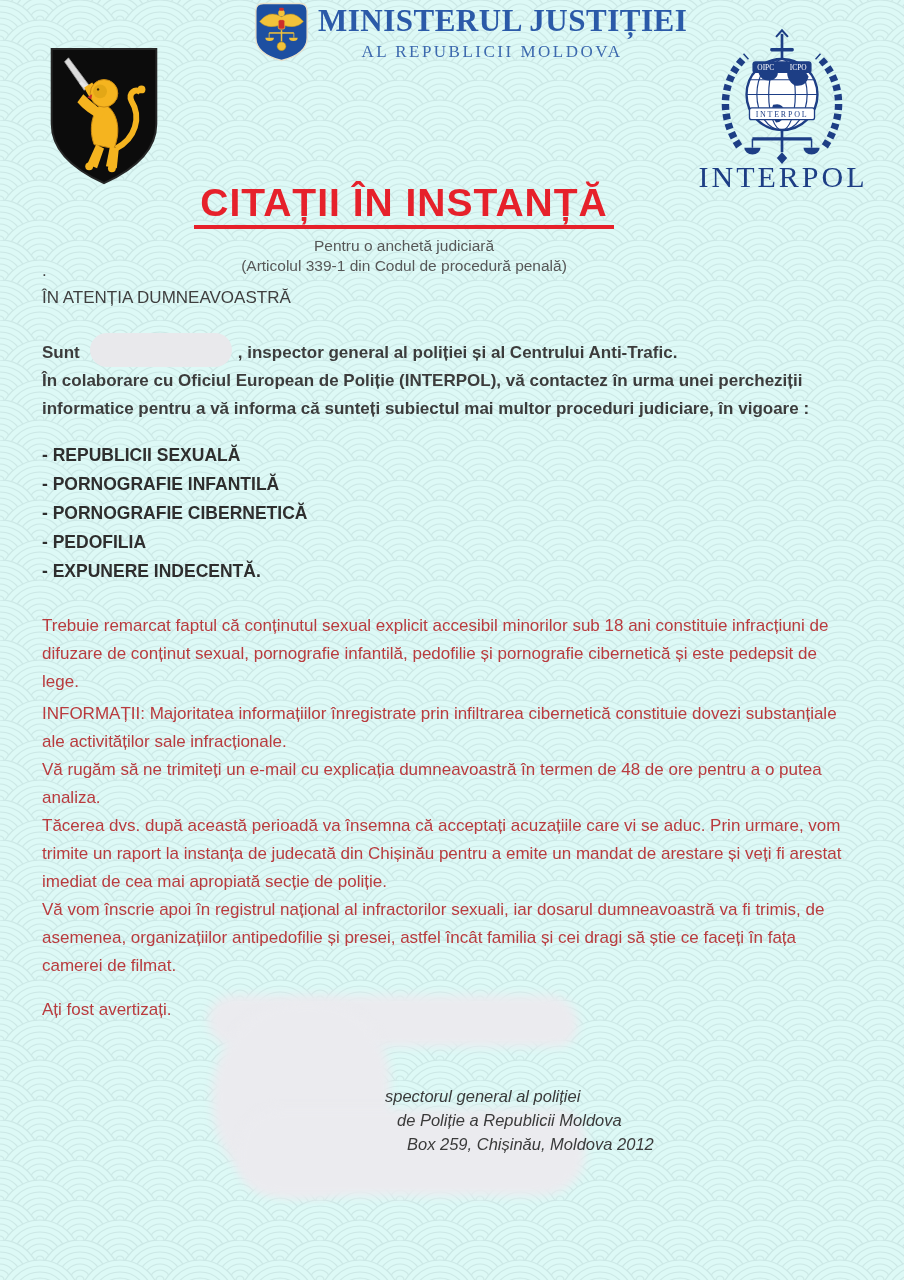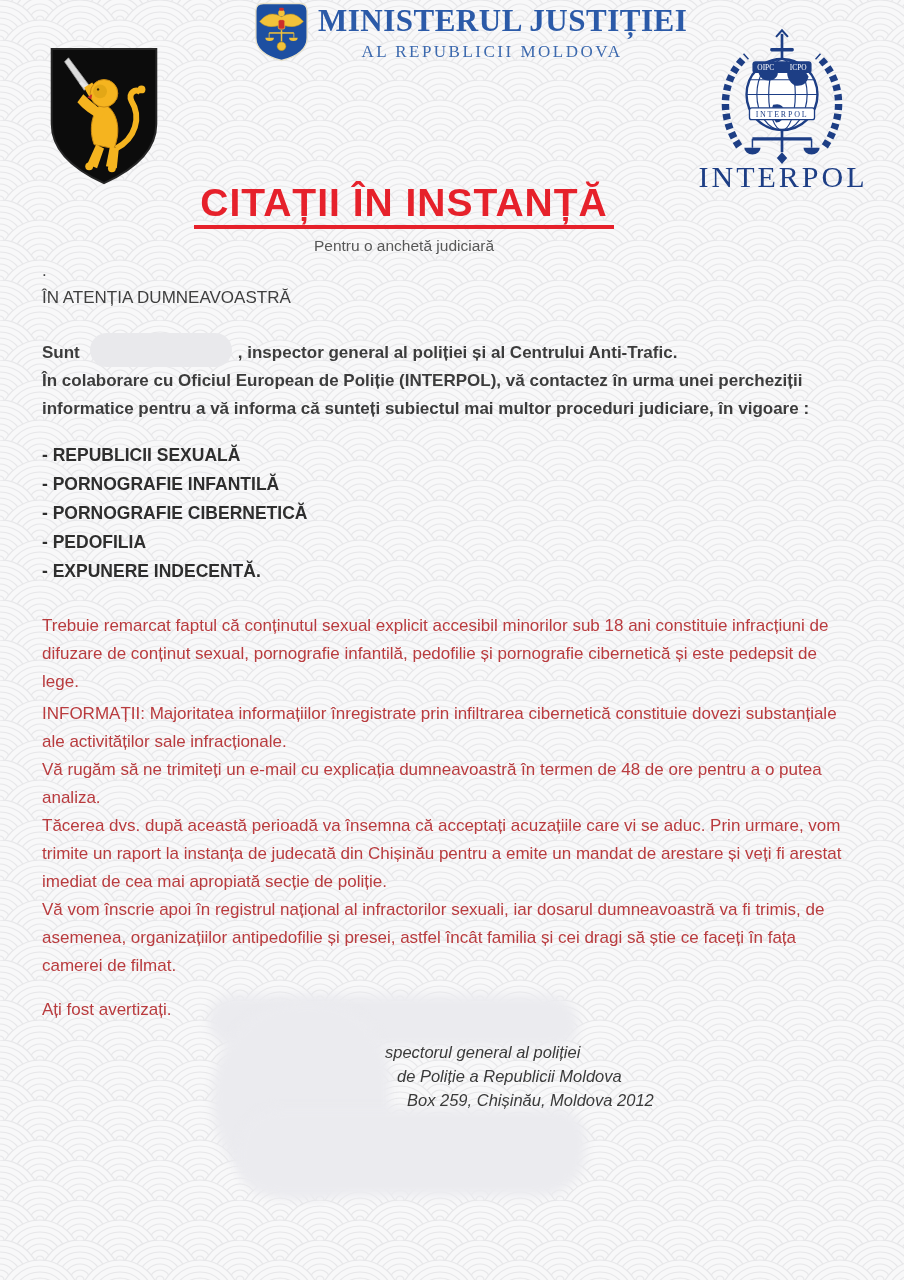--- a/index.html
+++ b/index.html
@@ -1,16 +1,16 @@
 <!DOCTYPE html>
 <html><head>
 <meta charset="utf-8">
 <style>
   html,body{margin:0;padding:0;background:#888;}
-  .page{position:relative;width:904px;height:1280px;margin:0 auto;background:#e5e5e5;overflow:hidden;
+  .page{position:relative;width:904px;height:1280px;margin:0 auto;background:#5eead4;overflow:hidden;
         font-family:"Liberation Sans","DejaVu Sans",sans-serif;color:#3c3c3c;}
   .bg{position:absolute;inset:0;z-index:0;}
   .layer{position:absolute;z-index:2;}
   .blob{position:absolute;z-index:1;background:#ebebef;filter:blur(5px);}
 
   
   .mj-crest{left:253px;top:1px;}
   .mj-head{left:318px;top:3px;width:348px;text-align:center;color:#2b5aa8;}
   .mj-title{font-family:"Liberation Serif","DejaVu Serif",serif;font-weight:700;font-size:31px;letter-spacing:.5px;white-space:nowrap;}
   .mj-sub{font-family:"Liberation Serif","DejaVu Serif",serif;font-size:17px;letter-spacing:2.5px;margin-top:3px;color:#3c69ae;white-space:nowrap;}
@@ -32,21 +32,21 @@
   .intro{margin-top:21px;font-weight:bold;}
   .name-blob{display:inline-block;width:142px;height:34px;border-radius:17px;background:#e9e9ec;
              vertical-align:-9px;margin:0 6px 0 10px;}
   .charges{margin-top:18px;font-weight:700;line-height:29px;font-size:17.5px;color:#2e2e2e;}
   .red{color:#b93b3e;}
   .p-red-first{margin-top:26px;}
   .p-red-gap{margin-top:4px;}
   .warning{margin-top:16px;}
 
   
-  .sig{z-index:2;font-style:italic;font-size:16.5px;color:#3a3a3a;line-height:24.5px;}
+  .sig{z-index:2;font-style:italic;font-size:16.5px;color:#3a3a3a;line-height:24.5px;margin-top:44px;}
   .sig-l1{left:385px;top:1040px;}
   .sig-l2{left:397px;top:1064px;}
   .sig-l3{left:407px;top:1088px;}
 
   .blob-top{left:208px;top:995px;width:370px;height:52px;border-radius:26px 30px 22px 28px;}
   .blob-left{left:212px;top:1002px;width:178px;height:196px;border-radius:48% 40% 45% 50%;}
   .blob-bottom{left:238px;top:1108px;width:348px;height:88px;border-radius:40px 30px 45px 35px;}
 </style>
 </head>
 <body>
@@ -147,20 +147,21 @@
     <path d="M24.5 81 a5.5 4.5 0 0 0 11 0 Z" fill="#1d3e85"></path>
     <path d="M64.5 81 a5.5 4.5 0 0 0 11 0 Z" fill="#1d3e85"></path>
     <path d="M50 84 l3.5 4 -3.5 4 -3.5 -4 Z" fill="#1d3e85"></path>
   </svg>
   <div class="layer itp-word">INTERPOL</div>
 
   <div class="layer title-block">
     <div class="doc-title">CITAȚII ÎN INSTANȚĂ</div>
     <div class="doc-sub">
       <div>Pentru o anchetă judiciară</div>
+      <div>(Articolul 339-1 din Codul de procedură penală)</div>
     </div>
   </div>
 
   <div class="layer letter">
     <div class="dot-line">.</div>
     <div class="salutation">ÎN ATENȚIA DUMNEAVOASTRĂ</div>
 
     <div class="intro">
       <span>Sunt</span><span class="name-blob"></span><span>, inspector general al poliției și al Centrului Anti-Trafic.</span>
       <div>În colaborare cu Oficiul European de Poliție (INTERPOL), vă contactez în urma unei percheziții informatice pentru a vă informa că sunteți subiectul mai multor proceduri judiciare, în vigoare :</div>

